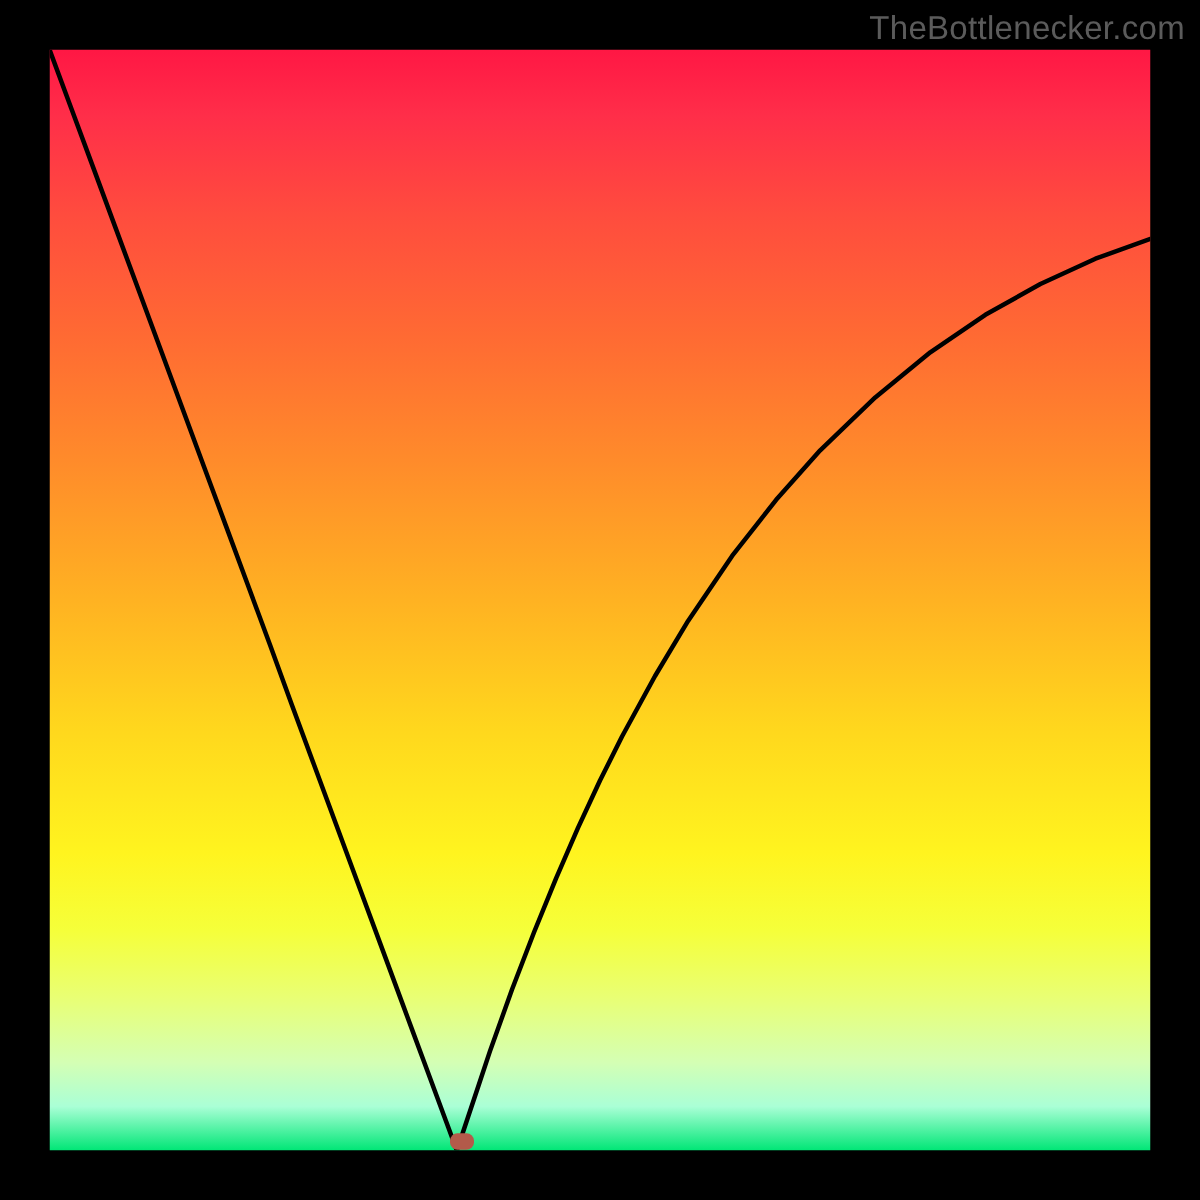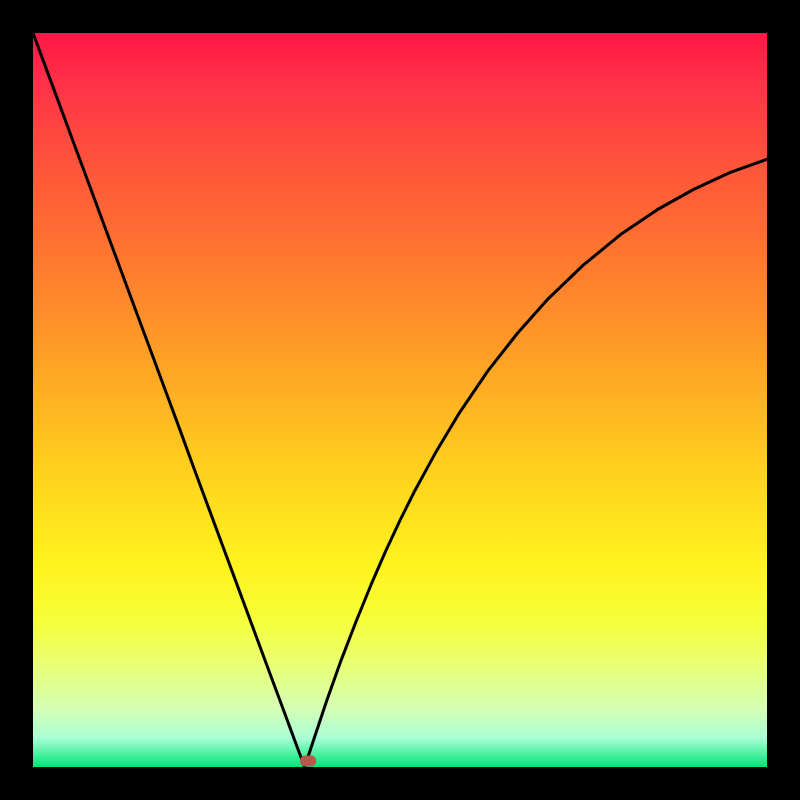--- a/index.html
+++ b/index.html
@@ -71,20 +71,21 @@
     height: 11px;
     border-radius: 5px / 5px;
     background: #b35a4a;
     transform: translate(-50%, -50%);
   }
 </style>
 </head>
 <body>
 
 <div class="frame">
+  <div class="watermark">TheBottlenecker.com</div>
   <div class="plot-area">
     <div class="gradient-bg"></div>
     <svg class="curve" viewBox="0 0 734 734" preserveAspectRatio="none">
       <path id="curve-path" fill="none" stroke="#000" stroke-width="3" stroke-linejoin="round" stroke-linecap="round" d="M0.00 0.00 L14.68 39.64 L29.36 79.27 L44.04 118.91 L58.72 158.54 L73.40 198.18 L88.08 237.82 L102.76 277.45 L117.44 317.09 L132.12 356.72 L146.80 396.36 L161.48 436.73 L176.16 476.37 L190.84 516.00 L205.52 555.64 L220.20 595.27 L234.88 634.91 L242.22 654.73 L249.56 674.55 L256.90 694.36 L264.24 714.18 L271.58 734.00 L278.92 711.98 L286.26 689.96 L293.60 667.94 L308.28 626.84 L322.96 588.67 L337.64 552.70 L352.32 518.94 L367.00 487.38 L381.68 458.02 L403.70 417.65 L425.72 380.95 L455.08 337.64 L484.44 300.21 L513.80 267.18 L550.50 231.94 L587.20 201.85 L623.90 176.89 L660.60 156.34 L697.30 139.46 L734.00 126.25"></path>
     </svg>
     <div id="min-marker" class="min-marker" style="left: 275.25px; top: 728.128px; background: rgb(179, 90, 74);"></div>
   </div>
 </div>
 
 </body></html>

